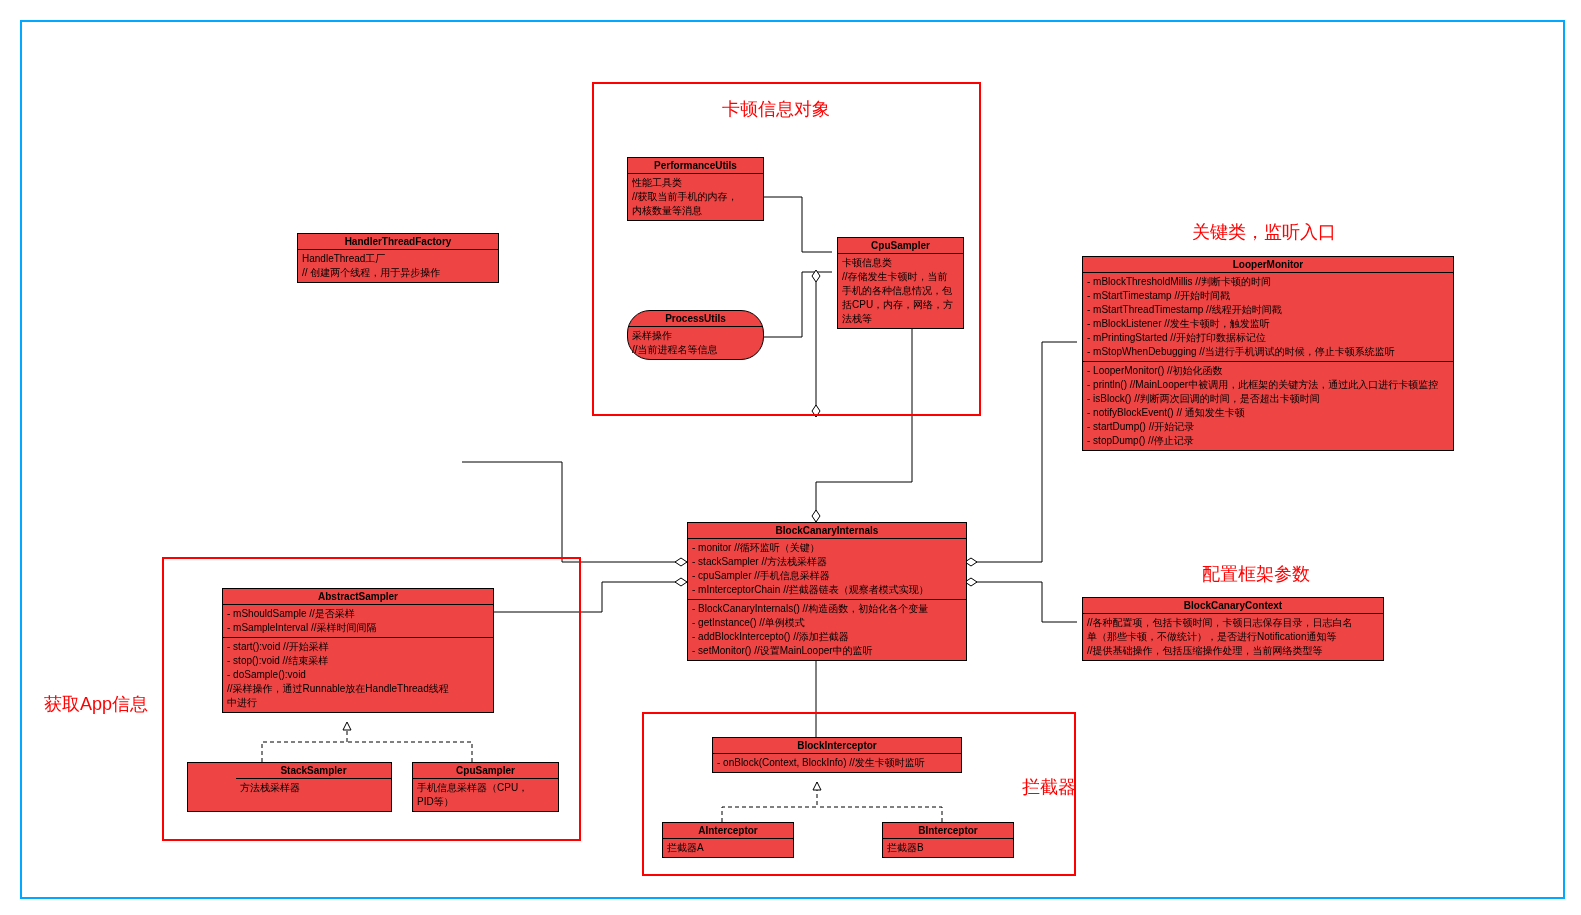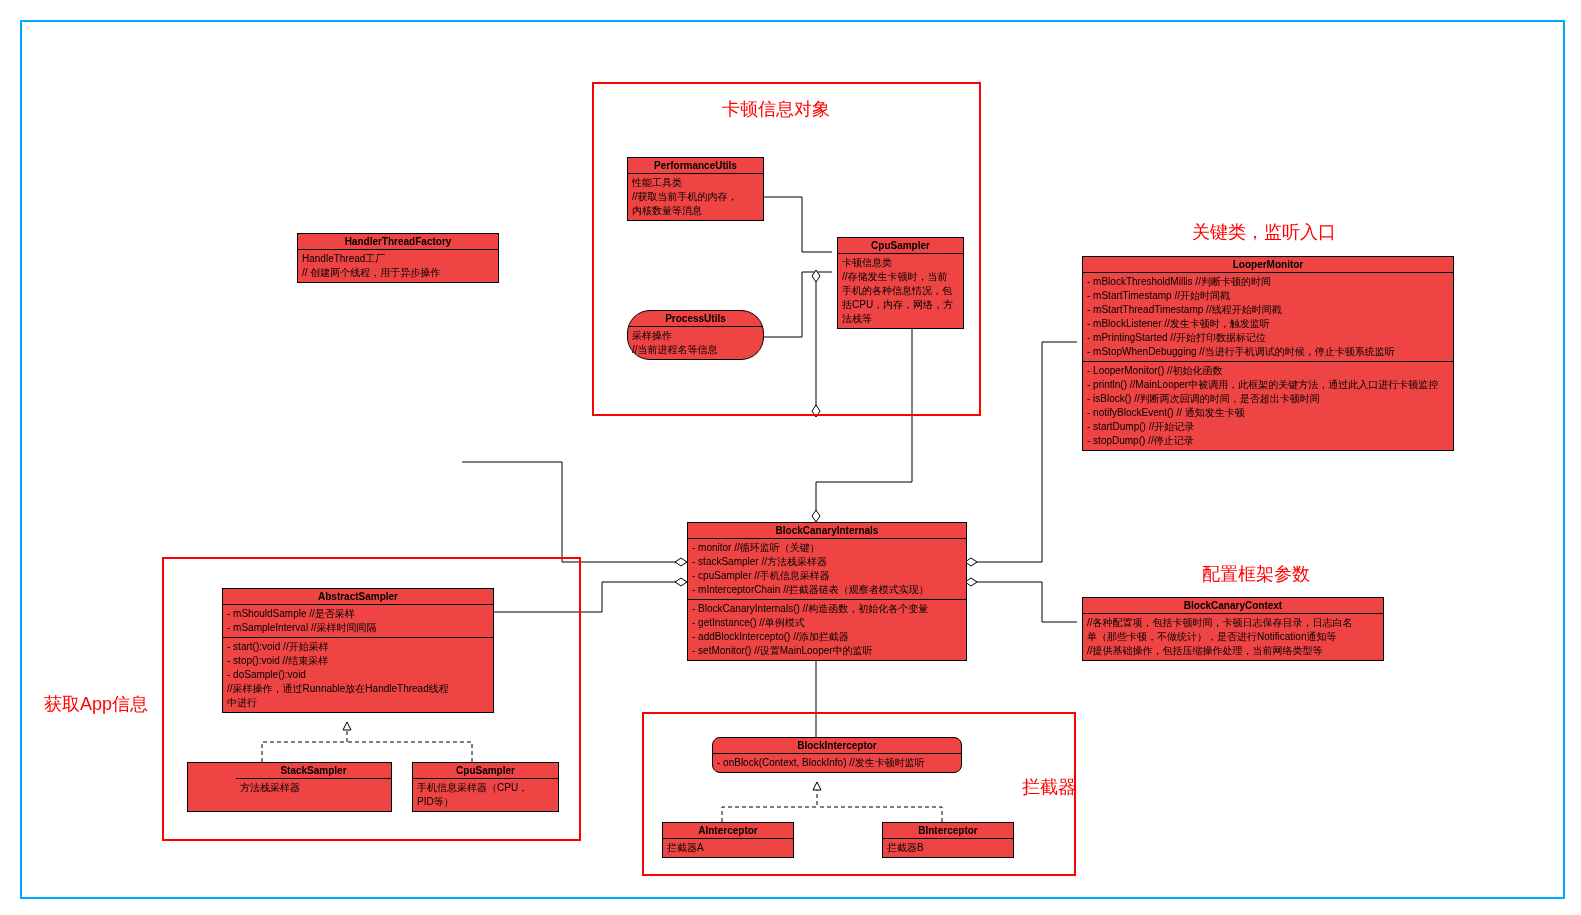--- a/index.html
+++ b/index.html
@@ -221,21 +221,21 @@
     <div class="uml-title">CpuSampler</div>
     <div class="uml-section">
       <div>手机信息采样器（CPU，</div>
       <div>PID等）</div>
     </div>
   </div>
 
   <div class="group-box" style="left:620px; top:690px; width:430px; height:160px;"></div>
   <div class="group-label" style="left:1000px; top:753px;">拦截器</div>
 
-  <div class="uml-class" style="left:690px; top:715px; width:248px;border-radius:8px;">
+  <div class="uml-class" style="left:690px; top:715px; width:248px;">
     <div class="uml-title">BlockInterceptor</div>
     <div class="uml-section">
       <div>- onBlock(Context, BlockInfo) //发生卡顿时监听</div>
     </div>
   </div>
 
   <div class="uml-class" style="left:640px; top:800px; width:130px;">
     <div class="uml-title">AInterceptor</div>
     <div class="uml-section">
       <div>拦截器A</div>

